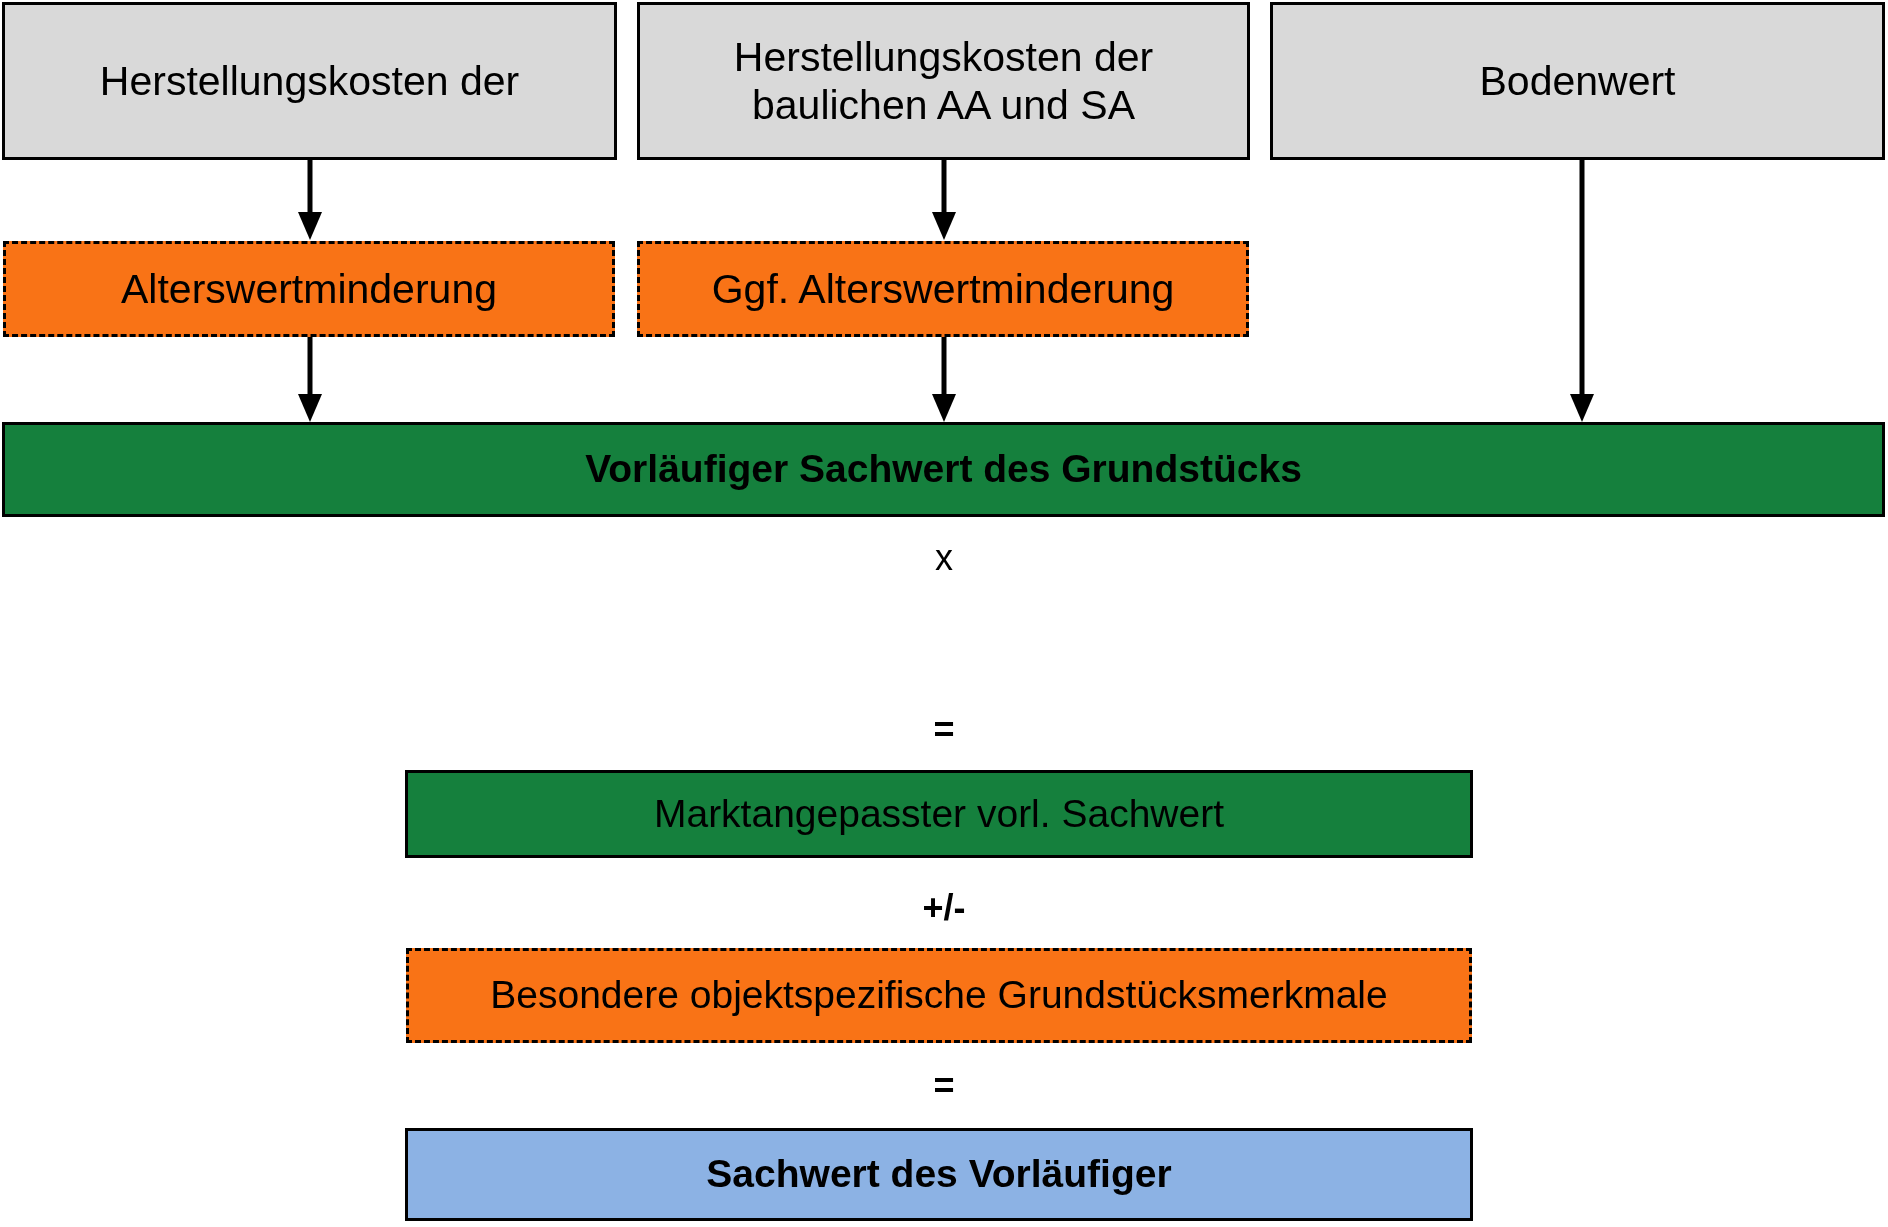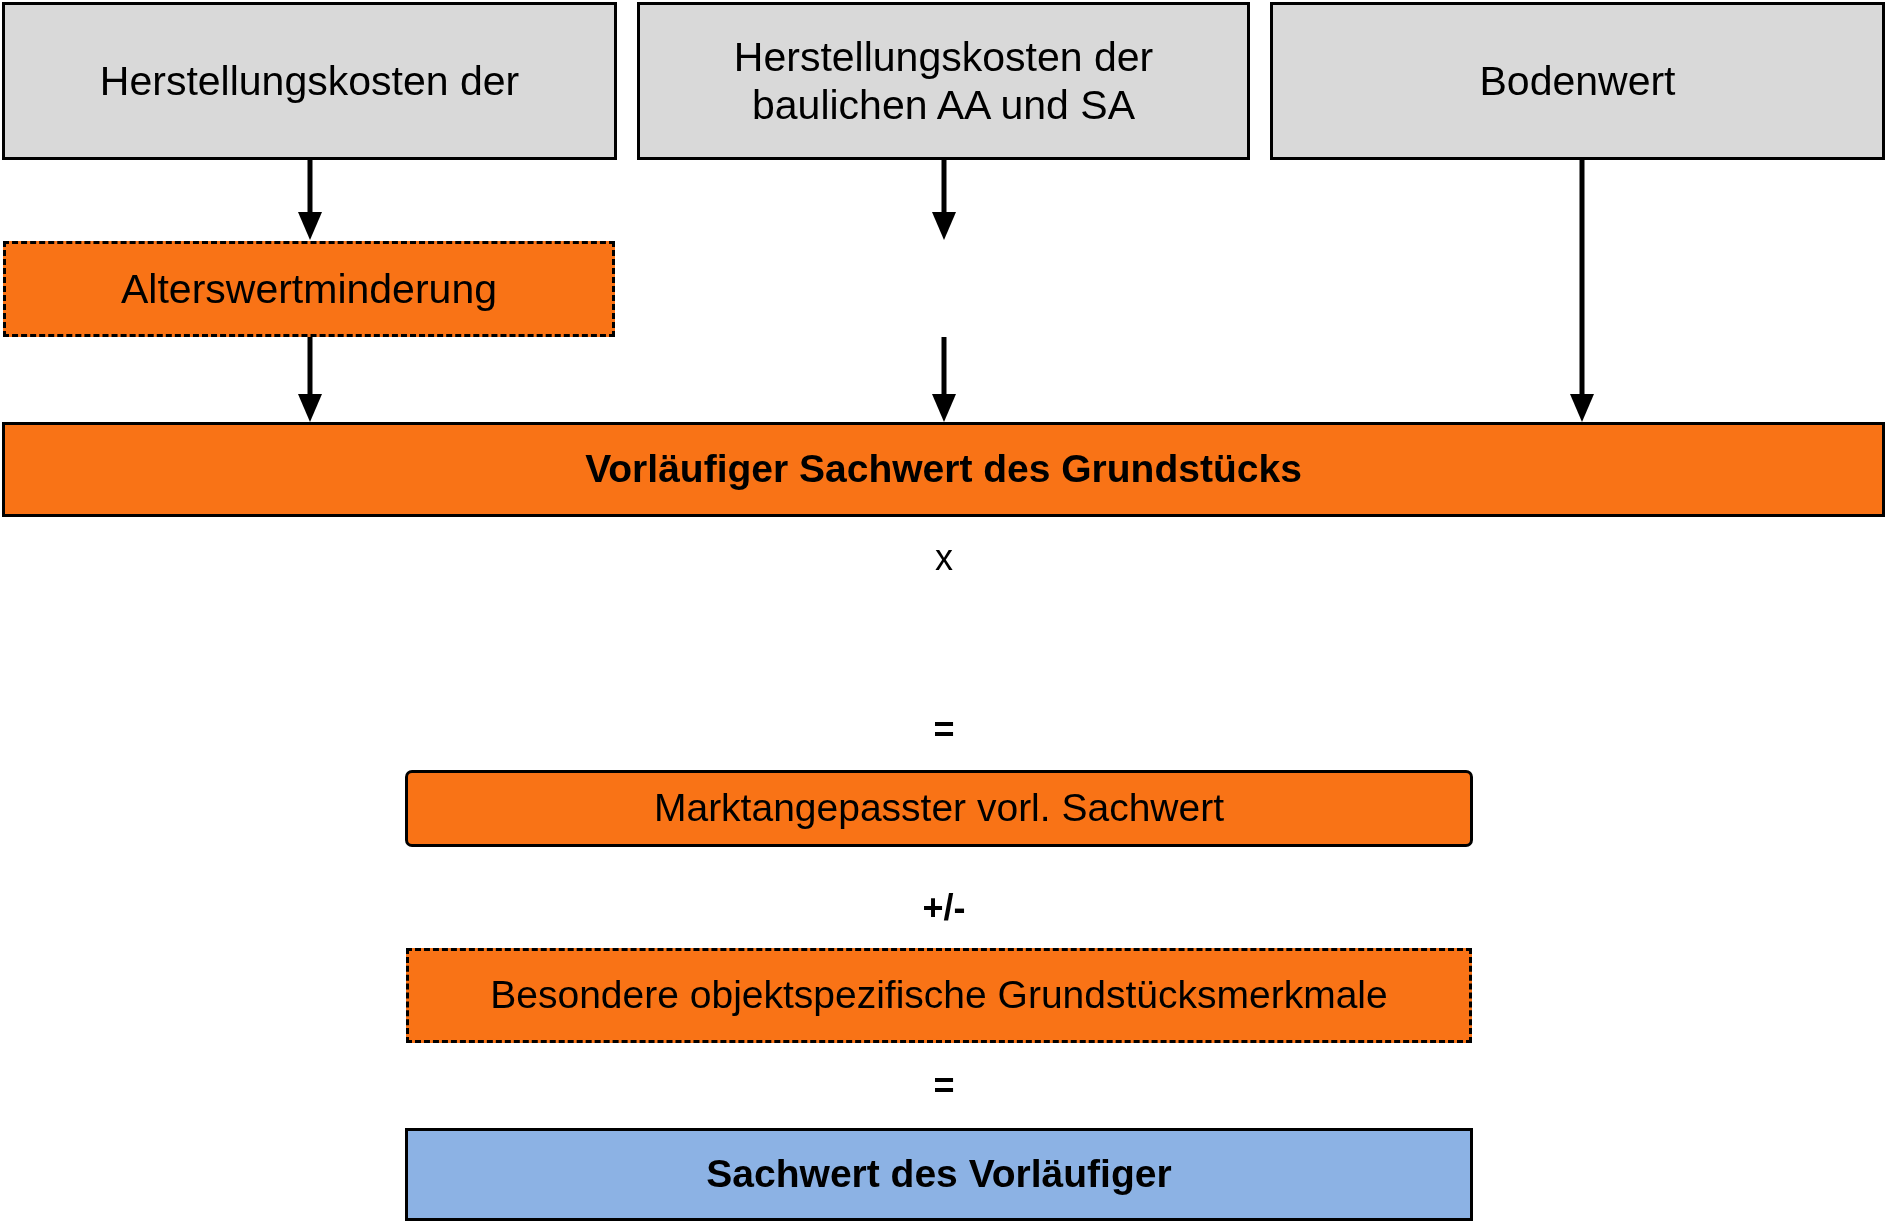--- a/index.html
+++ b/index.html
@@ -30,21 +30,21 @@
     border: 3px solid #000000;
   }
   .dashed {
     border: 3px dashed #000000;
     background: #f97316;
   }
   .gray {
     background: #D9D9D9;
   }
   .lightblue {
-    background: #f97316;
+    background: #15803d;
   }
   .midblue {
     background: #8CB2E4;
   }
   .t-big {
     font-size: 41px;
   }
   .t-med {
     font-size: 39px;
   }
@@ -106,20 +106,23 @@
     <svg width="24" height="264" viewBox="0 0 24 264">
       <line x1="12" y1="0" x2="12" y2="240" stroke="#000" stroke-width="5"></line>
       <polygon points="12,262 0,234 24,234" fill="#000"></polygon>
     </svg>
   </div>
 
   <div class="box dashed t-big" style="left:3px; top:241px; width:612px; height:96px;">
     <span>Alterswertminderung</span>
   </div>
 
+  <div class="box dashed t-big" style="left:637px; top:241px; width:612px; height:96px;">
+    <span>Ggf. Alterswertminderung</span>
+  </div>
 
   <div class="conn" style="left:298px; top:337px; width:24px; height:87px;">
     <svg width="24" height="87" viewBox="0 0 24 87">
       <line x1="12" y1="0" x2="12" y2="64" stroke="#000" stroke-width="5"></line>
       <polygon points="12,85 0,57 24,57" fill="#000"></polygon>
     </svg>
   </div>
 
   <div class="conn" style="left:932px; top:337px; width:24px; height:87px;">
     <svg width="24" height="87" viewBox="0 0 24 87">
@@ -130,21 +133,21 @@
 
   <div class="box solid lightblue t-med bold" style="left:2px; top:422px; width:1883px; height:95px;">
     <span>Vorläufiger Sachwert des Grundstücks</span>
   </div>
 
   <div class="op" style="left:894px; top:540px; width:100px;">x</div>
 
 
   <div class="op heavy" style="left:894px; top:712px; width:100px;">=</div>
 
-  <div class="box solid lightblue t-med" style="left:405px; top:770px; width:1068px; height:77px;border-radius:7px;">
+  <div class="box solid lightblue t-med" style="left:405px; top:770px; width:1068px; height:88px;">
     <span>Marktangepasster vorl. Sachwert</span>
   </div>
 
   <div class="op heavy" style="left:894px; top:890px; width:100px;">+/-</div>
 
   <div class="box dashed t-med" style="left:406px; top:948px; width:1066px; height:95px;">
     <span>Besondere objektspezifische Grundstücksmerkmale</span>
   </div>
 
   <div class="op heavy" style="left:894px; top:1068px; width:100px;">=</div>

